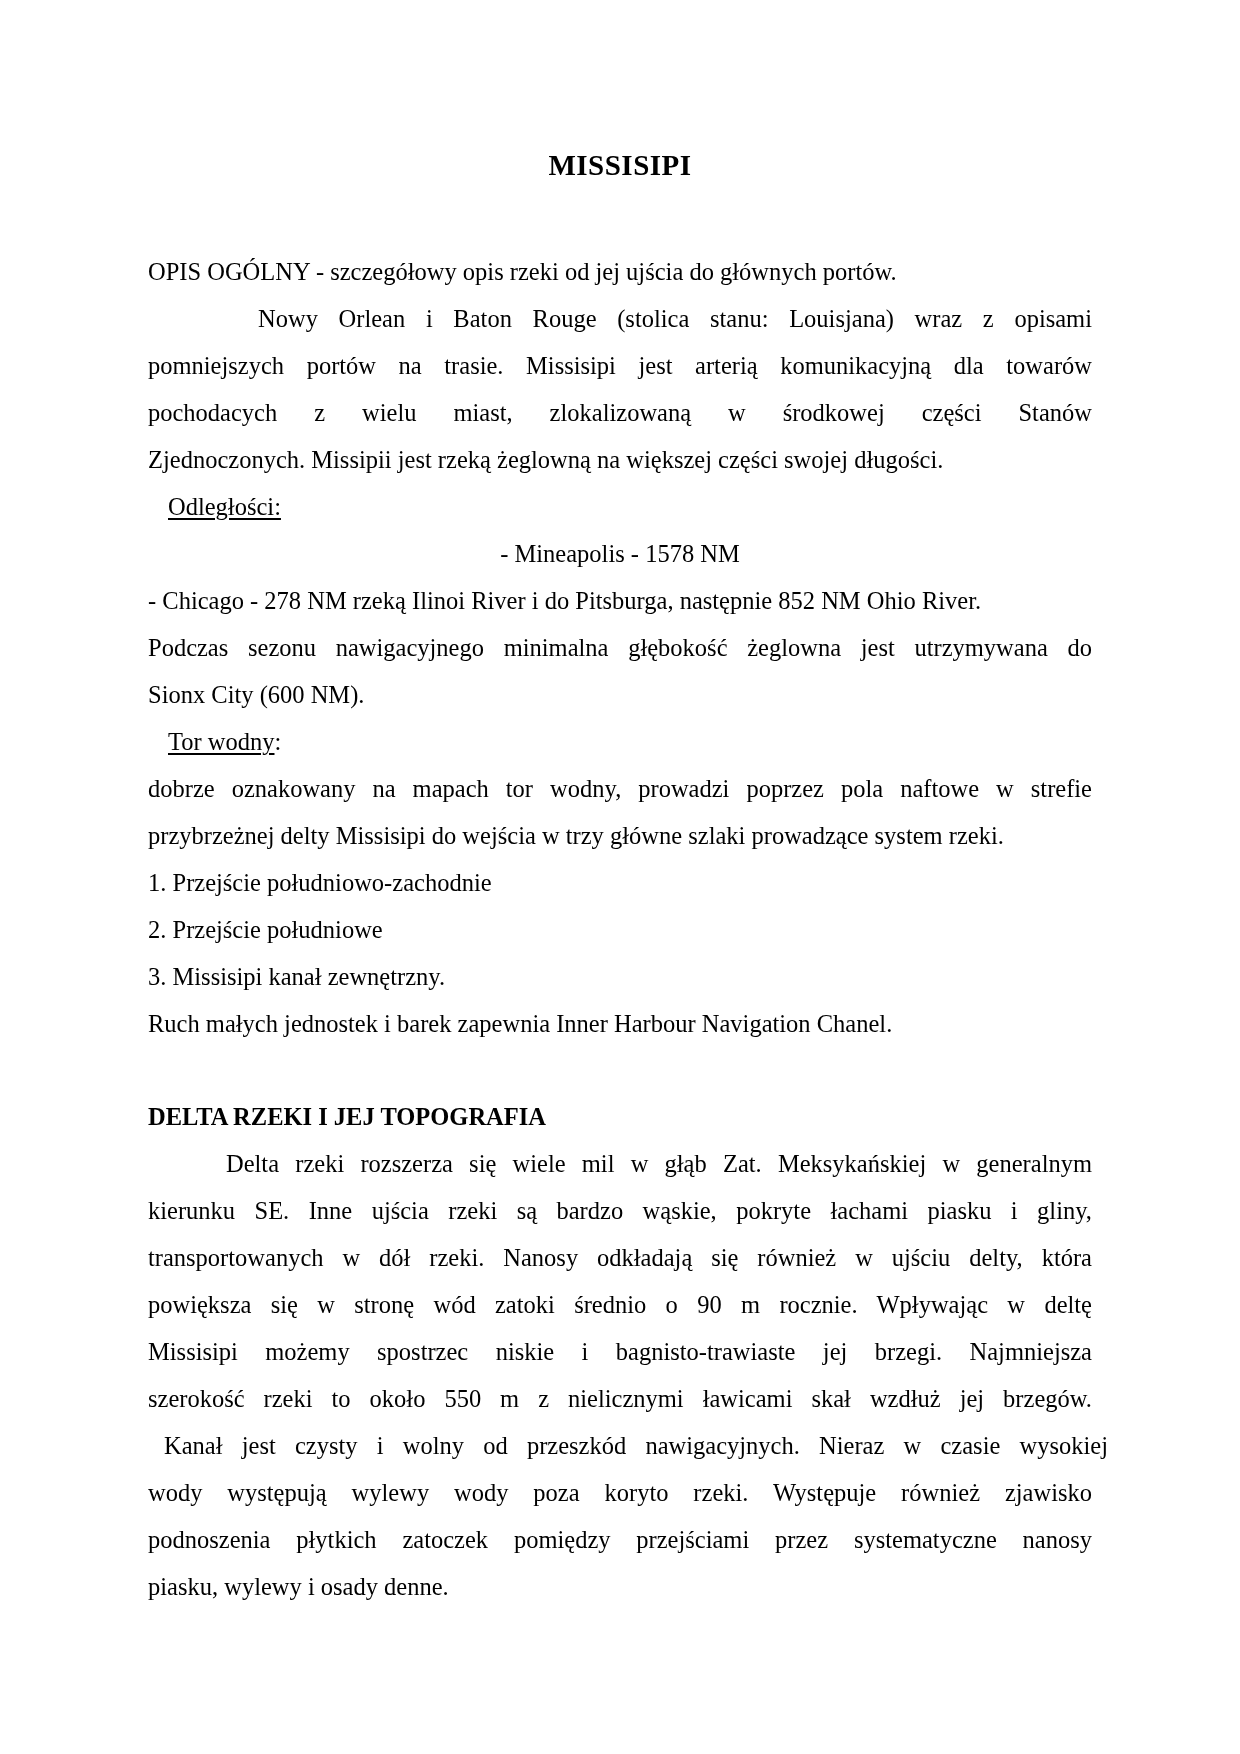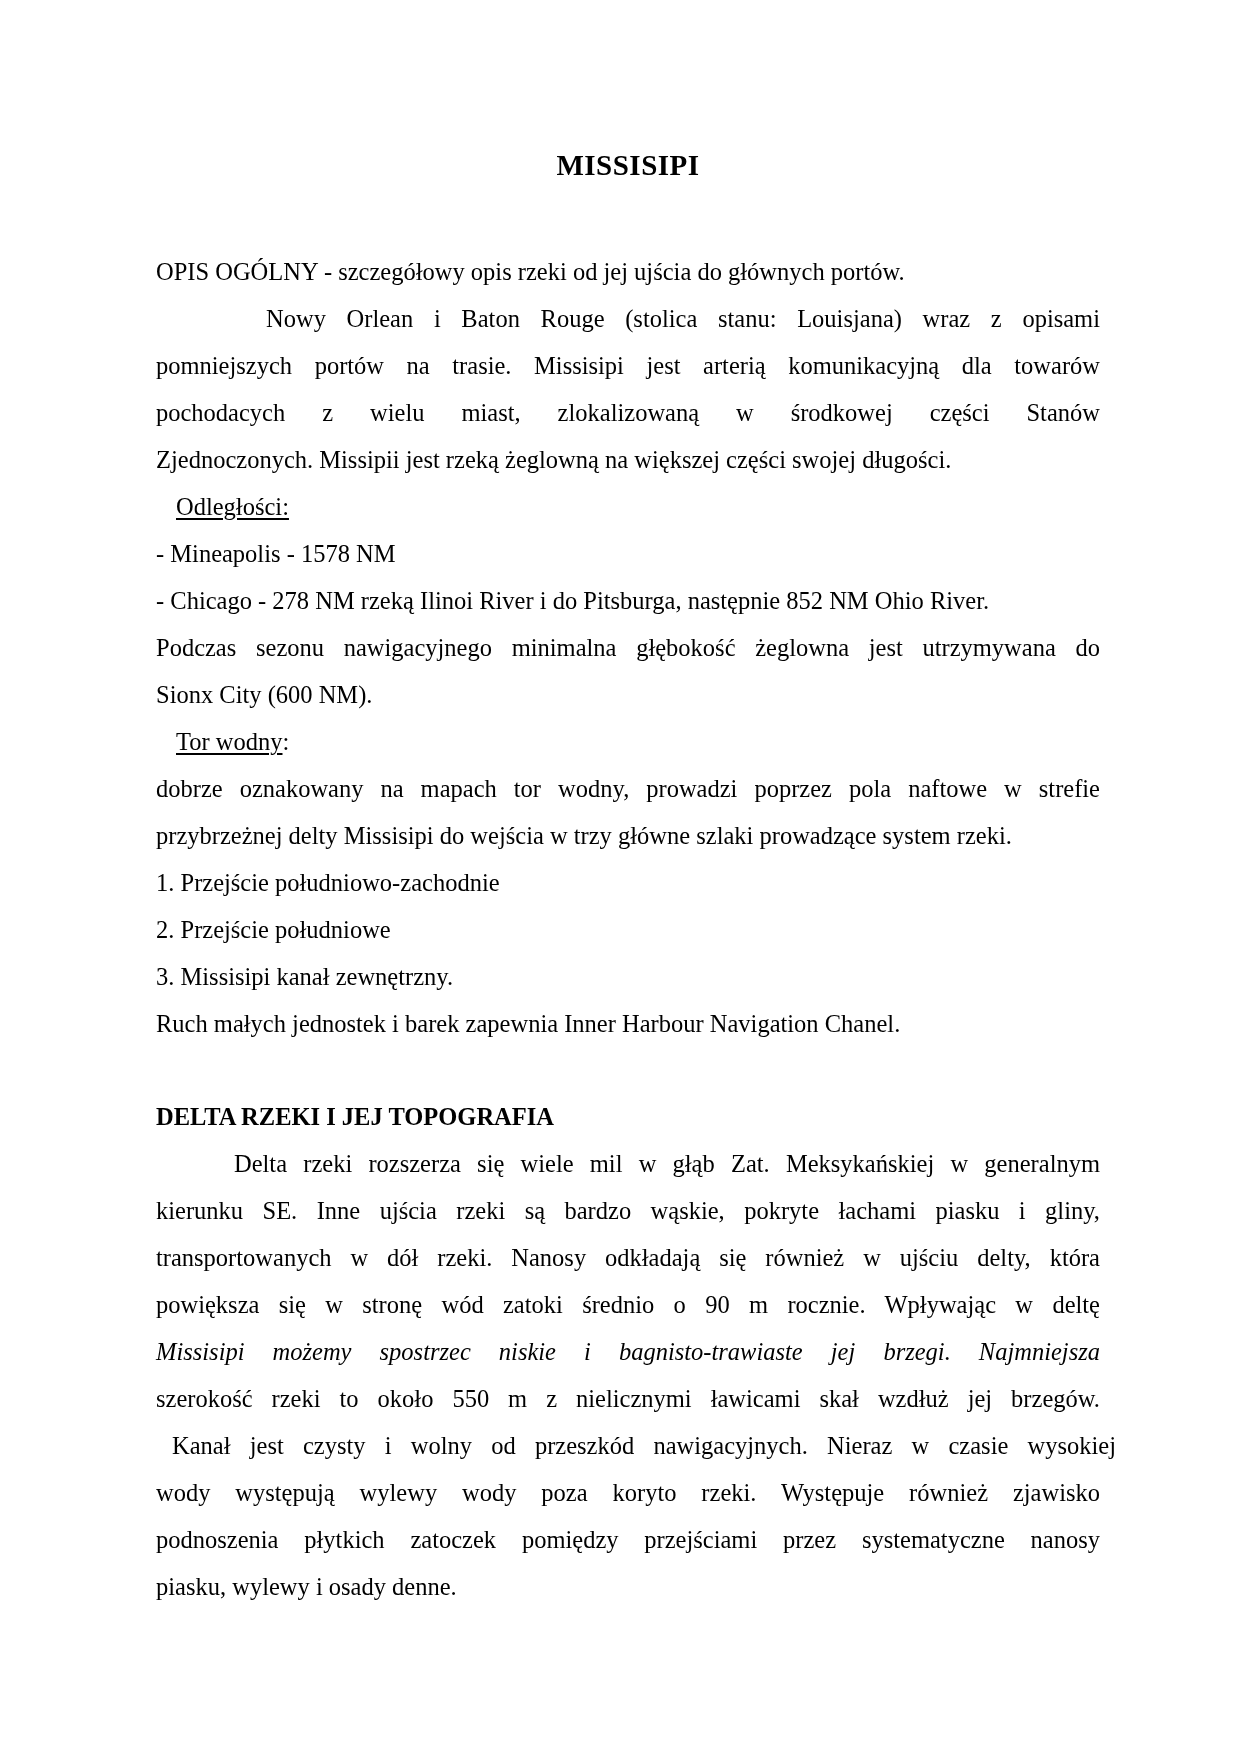--- a/index.html
+++ b/index.html
@@ -1,18 +1,18 @@
 <!DOCTYPE html>
 <html><head>
 <meta charset="utf-8">
 <style>
   html, body { margin: 0; padding: 0; background: #ffffff; }
   body { width: 1240px; height: 1754px; position: relative; overflow: hidden;
          font-family: "Liberation Serif", "DejaVu Serif", serif; color: #000; }
-  .page { position: absolute; left: 8px; top: 0; width: 1036px; height: 1754px; background: #fff; }
+  .page { position: absolute; left: 0; top: 0; width: 1036px; height: 1754px; background: #fff; }
   .title { position: absolute; left: 0; width: 1240px; top: 148px; text-align: center;
            font-weight: bold; font-size: 29px; letter-spacing: 0.5px; line-height: 34px; }
   .line { position: absolute; left: 148px; width: 944px; font-size: 24.5px; line-height: 30px;
           white-space: nowrap; }
   .just { text-align: justify; text-align-last: justify; white-space: normal; }
   .bold { font-weight: normal; }
   .u { text-decoration: underline; text-decoration-thickness: 1.5px; text-underline-offset: 3px; margin-left: 20px; }
   .heading { position: absolute; left: 148px; font-weight: bold; font-size: 24.5px; line-height: 30px; white-space: nowrap; text-align: center; }
 </style>
 </head>
@@ -25,21 +25,21 @@
   <div class="line" style="top:257px;">
     <span class="bold">OPIS OGÓLNY</span><span> -  szczegółowy opis rzeki od jej ujścia do głównych portów.</span>
   </div>
 
   <div class="line just" style="top:304px; left:258px; width:834px;">Nowy Orlean i Baton Rouge (stolica stanu: Louisjana) wraz z opisami</div>
   <div class="line just" style="top:351px;">pomniejszych portów na trasie. Missisipi jest arterią komunikacyjną dla towarów</div>
   <div class="line just" style="top:398px;">pochodacych z wielu miast, zlokalizowaną w środkowej części Stanów</div>
   <div class="line" style="top:445px;">Zjednoczonych. Missipii jest rzeką żeglowną na większej części swojej długości.</div>
 
   <div class="line u" style="top:492px; width:auto;">Odległości:</div>
-  <div class="line" style="top:539px;">- Mineapolis - 1578 NM</div>
+  <div class="line" style="top:539px;text-align:center;">- Mineapolis - 1578 NM</div>
   <div class="line" style="top:586px;">- Chicago - 278 NM rzeką Ilinoi River i do Pitsburga, następnie 852 NM Ohio River.</div>
 
   <div class="line just" style="top:633px;">Podczas sezonu nawigacyjnego minimalna głębokość żeglowna jest utrzymywana do</div>
   <div class="line" style="top:680px;">Sionx City (600 NM).</div>
 
   <div class="line" style="top:727px; width:auto;">
     <span class="u">Tor wodny</span><span>:</span>
   </div>
   <div class="line just" style="top:774px;">dobrze oznakowany na mapach tor wodny, prowadzi poprzez pola naftowe w strefie</div>
   <div class="line" style="top:821px;">przybrzeżnej delty Missisipi do wejścia w trzy główne szlaki prowadzące system rzeki.</div>
@@ -48,20 +48,20 @@
   <div class="line" style="top:915px;">2. Przejście południowe</div>
   <div class="line" style="top:962px;">3. Missisipi kanał zewnętrzny.</div>
   <div class="line" style="top:1009px;">Ruch małych jednostek i barek zapewnia Inner Harbour Navigation Chanel.</div>
 
   <div class="heading" style="top:1102px;">DELTA RZEKI I JEJ  TOPOGRAFIA</div>
 
   <div class="line just" style="top:1149px; left:226px; width:866px;">Delta rzeki rozszerza się wiele mil w głąb Zat. Meksykańskiej w generalnym</div>
   <div class="line just" style="top:1196px;">kierunku SE. Inne ujścia rzeki są bardzo wąskie, pokryte łachami piasku i gliny,</div>
   <div class="line just" style="top:1243px;">transportowanych w dół rzeki. Nanosy odkładają się również w ujściu delty, która</div>
   <div class="line just" style="top:1290px;">powiększa się w stronę wód zatoki średnio o 90 m rocznie. Wpływając w deltę</div>
-  <div class="line just" style="top:1337px;font-style:italic;">Missisipi możemy spostrzec niskie i bagnisto-trawiaste jej brzegi. Najmniejsza</div>
+  <div class="line just" style="top:1337px;">Missisipi możemy spostrzec niskie i bagnisto-trawiaste jej brzegi. Najmniejsza</div>
   <div class="line just" style="top:1384px;">szerokość rzeki to około 550 m z nielicznymi  ławicami skał wzdłuż jej brzegów.</div>
   <div class="line just" style="top:1431px;margin-left:16px;">Kanał jest czysty i wolny od przeszkód nawigacyjnych. Nieraz w czasie wysokiej</div>
   <div class="line just" style="top:1478px;">wody występują wylewy wody poza koryto rzeki. Występuje również zjawisko</div>
   <div class="line" style="top:1572px;">piasku, wylewy i osady denne.</div>
   <div class="line just" style="top:1525px;">podnoszenia płytkich zatoczek pomiędzy przejściami przez systematyczne nanosy</div>
 
 </div>
 
 </body></html>

